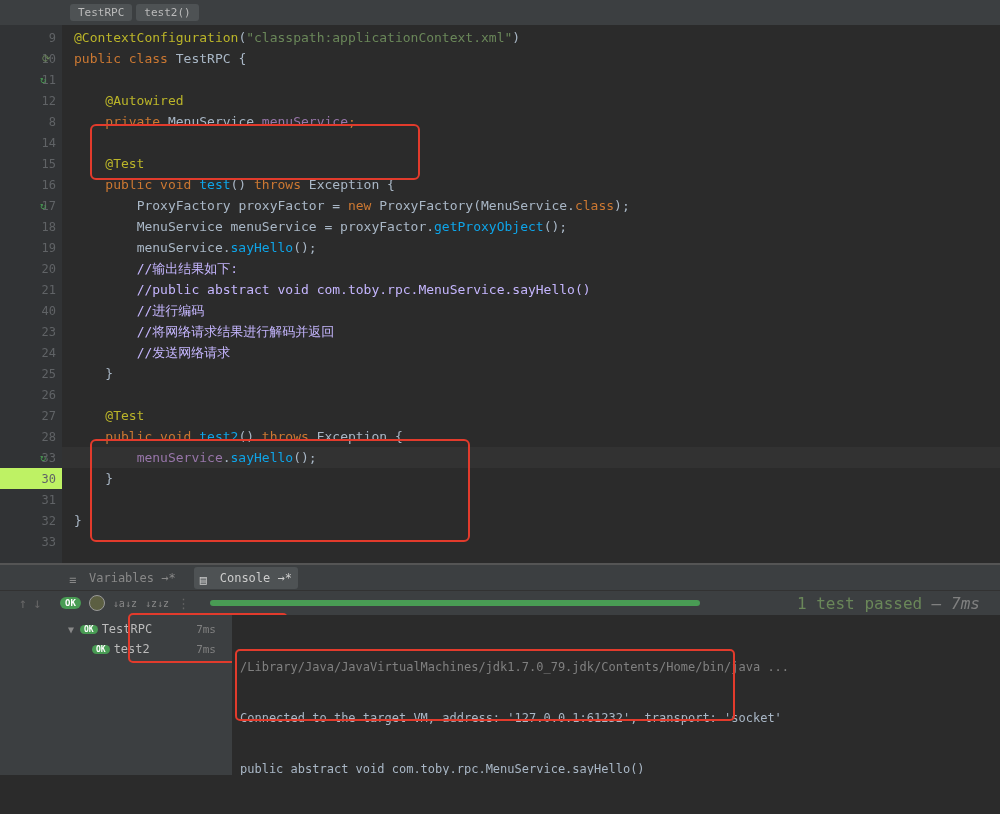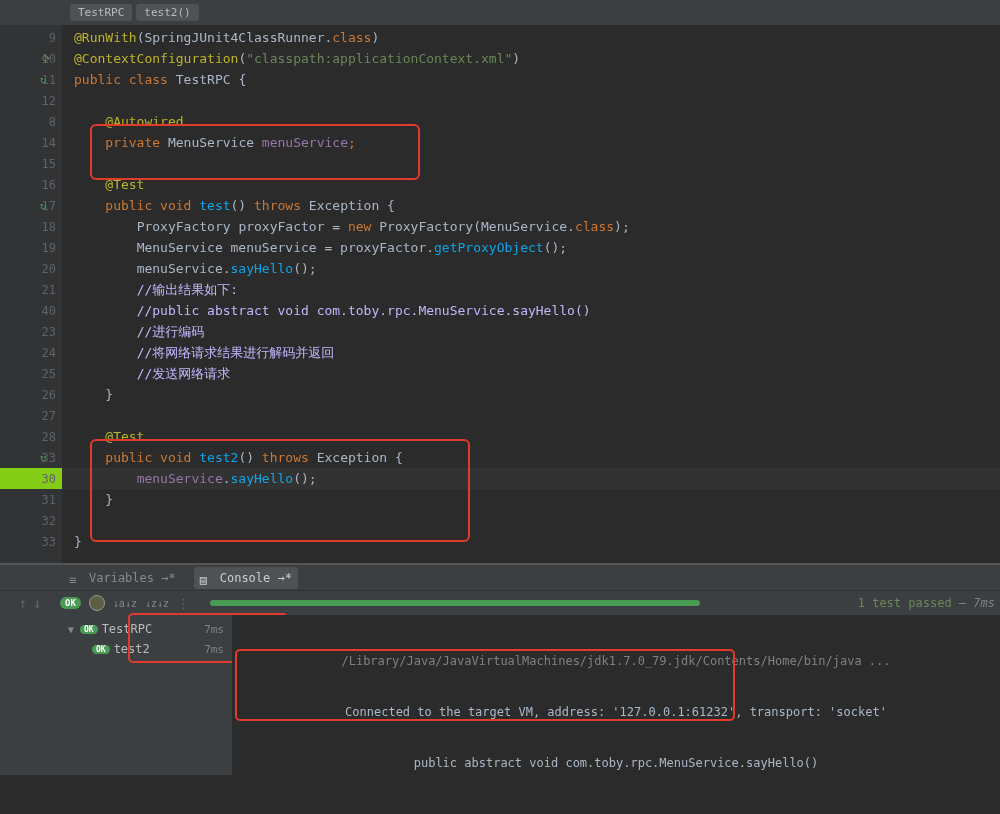--- a/index.html
+++ b/index.html
@@ -40,21 +40,21 @@
     .gutter-line {
       display: flex;
       align-items: center;
       justify-content: flex-end;
       height: 21px;
       padding-right: 6px;
       color: #606366;
       font-size: 12px;
       position: relative;
     }
-    .gutter-line.hl { background-color: #84cc16; }
+    .gutter-line.hl { background-color: #bef264; }
     .gutter-marker {
       position: absolute;
       left: 40px;
       font-size: 10px;
       color: #499c54;
     }
     .gutter-marker.spring { color: #6a8759; left: 42px; }
     .code-area {
       flex: 1;
       padding-top: 2px;
@@ -85,32 +85,32 @@
     .run-tab { display: flex; align-items: center; gap: 6px; color: #888; font-size: 12px; padding: 4px 6px; cursor: pointer; }
     .run-tab.active { background: #4e5254; color: #ccc; border-radius: 3px; }
     .tab-icon { display: inline-block; width: 14px; height: 10px; }
     .toolbar-row { display: flex; height: 24px; align-items: center; background: #3c3f41; }
     .left-arrow { color: #666; font-size: 14px; cursor: pointer; }
     .mid-section { flex: 1; display: flex; align-items: center; gap: 8px; }
     .ok-badge { background: #499c54; color: #fff; border-radius: 10px; padding: 1px 5px; font-size: 9px; font-weight: bold; }
     .circle-icon { width: 16px; height: 16px; border-radius: 50%; background: #5c5f42; border: 1px solid #999; }
     .sort-icon { color: #888; font-size: 10px; }
     .progress { flex: 0 0 490px; height: 6px; background: #499c54; border-radius: 3px; margin-left: 12px; }
-    .test-summary { color: #888; font-size: 12px; margin-left: auto; margin-right: 5px; text-align: center; }
+    .test-summary { color: #888; font-size: 16px; margin-left: auto; margin-right: 20px; text-align: center; }
     .green { color: #6a8759; }
     .gray { color: #808080; font-style: italic; }
     .results-row { display: flex; height: 160px; position: relative; }
     .test-tree { width: 230px; background: #3c3f41; padding: 4px 0 0 0; position: relative; }
     .tree-row { display: flex; align-items: center; height: 20px; padding-left: 8px; color: #bbb; font-size: 12px; }
     .tree-arrow { color: #888; width: 12px; font-size: 10px; }
     .tree-indent { width: 24px; }
     .ok-small { background: #499c54; color: #fff; border-radius: 8px; padding: 0 4px; font-size: 8px; font-weight: bold; margin-right: 4px; }
-    .tree-time { margin-left: auto; margin-right: 8px; color: #808080; font-size: 11px; }
+    .tree-time { margin-left: auto; margin-right: 16px; color: #808080; font-size: 11px; }
     .redbox3 { top: -2px; left: 68px; width: 160px; height: 50px; position: absolute; border: 2px solid #e23b2c; border-radius: 5px; pointer-events: none; }
-    .console { flex: 1; background: #2b2b2b; padding: 4px 8px; color: #a9b7c6; font-size: 12px; line-height: 17px; white-space: pre; position: relative; text-align: center; }
+    .console { flex: 1; background: #2b2b2b; padding: 10px 8px; color: #a9b7c6; font-size: 12px; line-height: 17px; white-space: pre; position: relative; }
     .console-line { white-space: pre; }
     .console-gray { color: #808080; }
     .redbox4 { position: absolute; border: 2px solid #e23b2c; border-radius: 5px; pointer-events: none; top: 34px; left: 3px; width: 500px; height: 72px; }
     .editor-wrap { position: relative; }
   </style>
 </head>
 <body>
 
 <div class="breadcrumb">
   <span class="crumb">TestRPC</span>
@@ -194,21 +194,20 @@
           <span>31</span>
         </div>
     <div class="gutter-line">
           <span>32</span>
         </div>
     <div class="gutter-line">
           <span>33</span>
         </div>
   </div>
   <div class="code-area">
-    <div class="code-line"><span class="k-annotation">@RunWith</span><span class="k-paren">(</span><span class="k-ident">SpringJUnit4ClassRunner</span><span class="k-ident">.</span><span class="k-keyword">class</span><span class="k-paren">)</span></div>
     <div class="code-line"><span class="k-annotation">@ContextConfiguration</span><span class="k-paren">(</span><span class="k-string">"classpath:applicationContext.xml"</span><span class="k-paren">)</span></div>
     <div class="code-line"><span class="k-keyword">public class </span><span class="k-classname">TestRPC </span><span class="k-paren">{</span></div>
     <div class="code-line"></div>
     <div class="code-line">    <span class="k-annotation">@Autowired</span></div>
     <div class="code-line">    <span class="k-keyword">private </span><span class="k-ident">MenuService </span><span class="k-field">menuService</span><span class="k-keyword">;</span></div>
     <div class="code-line"></div>
     <div class="code-line">    <span class="k-annotation">@Test</span></div>
     <div class="code-line">    <span class="k-keyword">public void </span><span class="k-method">test</span><span class="k-paren">() </span><span class="k-keyword">throws </span><span class="k-ident">Exception </span><span class="k-paren">{</span></div>
     <div class="code-line">        <span class="k-ident">ProxyFactory </span><span class="k-ident">proxyFactor = </span><span class="k-keyword">new </span><span class="k-ident">ProxyFactory</span><span class="k-paren">(</span><span class="k-ident">MenuService</span><span class="k-paren">.</span><span class="k-keyword">class</span><span class="k-ident">);</span></div>
     <div class="code-line">        <span class="k-ident">MenuService </span><span class="k-ident">menuService = proxyFactor.</span><span class="k-method">getProxyObject</span><span class="k-ident">();</span></div>

